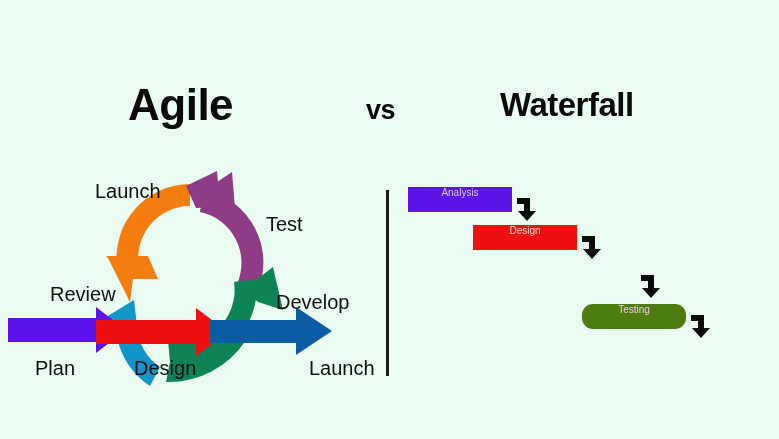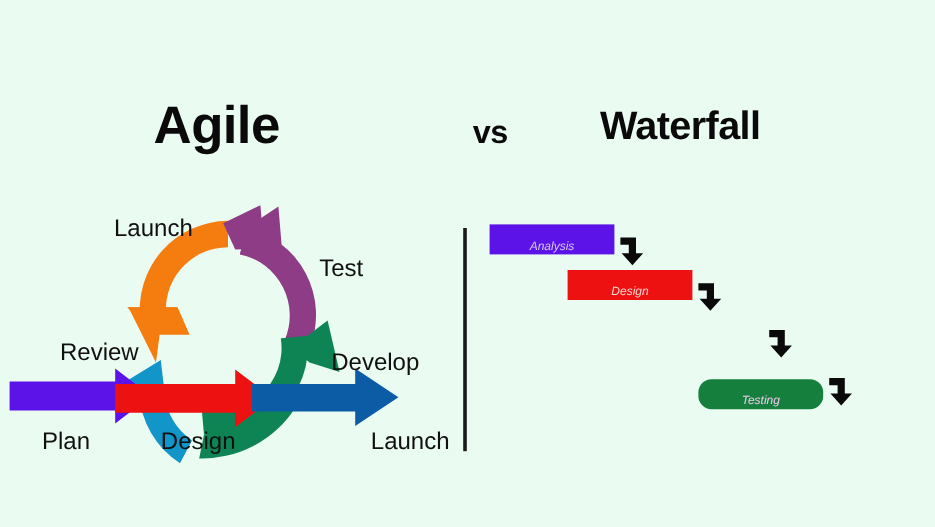--- a/index.html
+++ b/index.html
@@ -34,21 +34,20 @@
     top: 79px;
     font-size: 44px;
     line-height: 52px;
   }
   #title-vs {
     left: 366px;
     top: 90px;
     font-size: 27px;
     line-height: 40px;
     font-weight: bold;
-    margin-left: 28px;
   }
   #title-waterfall {
     left: 500px;
     top: 79px;
     font-size: 33px;
     line-height: 52px;
   }
 
   
   #agile-panel {
@@ -94,26 +93,25 @@
     left: 0;
     top: 0;
     width: 779px;
     height: 439px;
   }
   .wf-stage {
     position: absolute;
     height: 25px;
     width: 104px;
     display: flex;
-    align-items: flex-end;
+    align-items: flex-start;
     justify-content: center;
     font-size: 10px;
     line-height: 12px;
     white-space: nowrap;
-    font-style: italic;
   }
   .wf-arrow {
     position: absolute;
     width: 26px;
     height: 28px;
   }
 </style>
 </head>
 <body>
 
@@ -207,21 +205,21 @@
 
     <div class="wf-stage" style="left:408px; top:187px; background:#5B13E8; color:#d8c9f7;">
       <span>Analysis</span>
     </div>
 
     <div class="wf-stage" style="left:473px; top:225px; background:#EE1111; color:#ffd7cf;">
       <span>Design</span>
     </div>
 
 
-    <div class="wf-stage" style="left:582px; top:316px; background:#15803d; color:#f2c9ef;border-radius:11px;">
+    <div class="wf-stage" style="left:582px; top:304px; background:#4d7c0f; color:#f2c9ef;border-radius:11px;">
       <span>Testing</span>
     </div>
 
 
     <svg class="wf-arrow" style="left:516px; top:194px;" viewBox="0 0 26 28">
       <path d="M 1 4 L 14 4 L 14 17 L 20 17 L 11 27 L 2 17 L 8 17 L 8 10 L 1 10 Z" fill="#0a0a0a"></path>
     </svg>
 
     <svg class="wf-arrow" style="left:581px; top:232px;" viewBox="0 0 26 28">
       <path d="M 1 4 L 14 4 L 14 17 L 20 17 L 11 27 L 2 17 L 8 17 L 8 10 L 1 10 Z" fill="#0a0a0a"></path>

